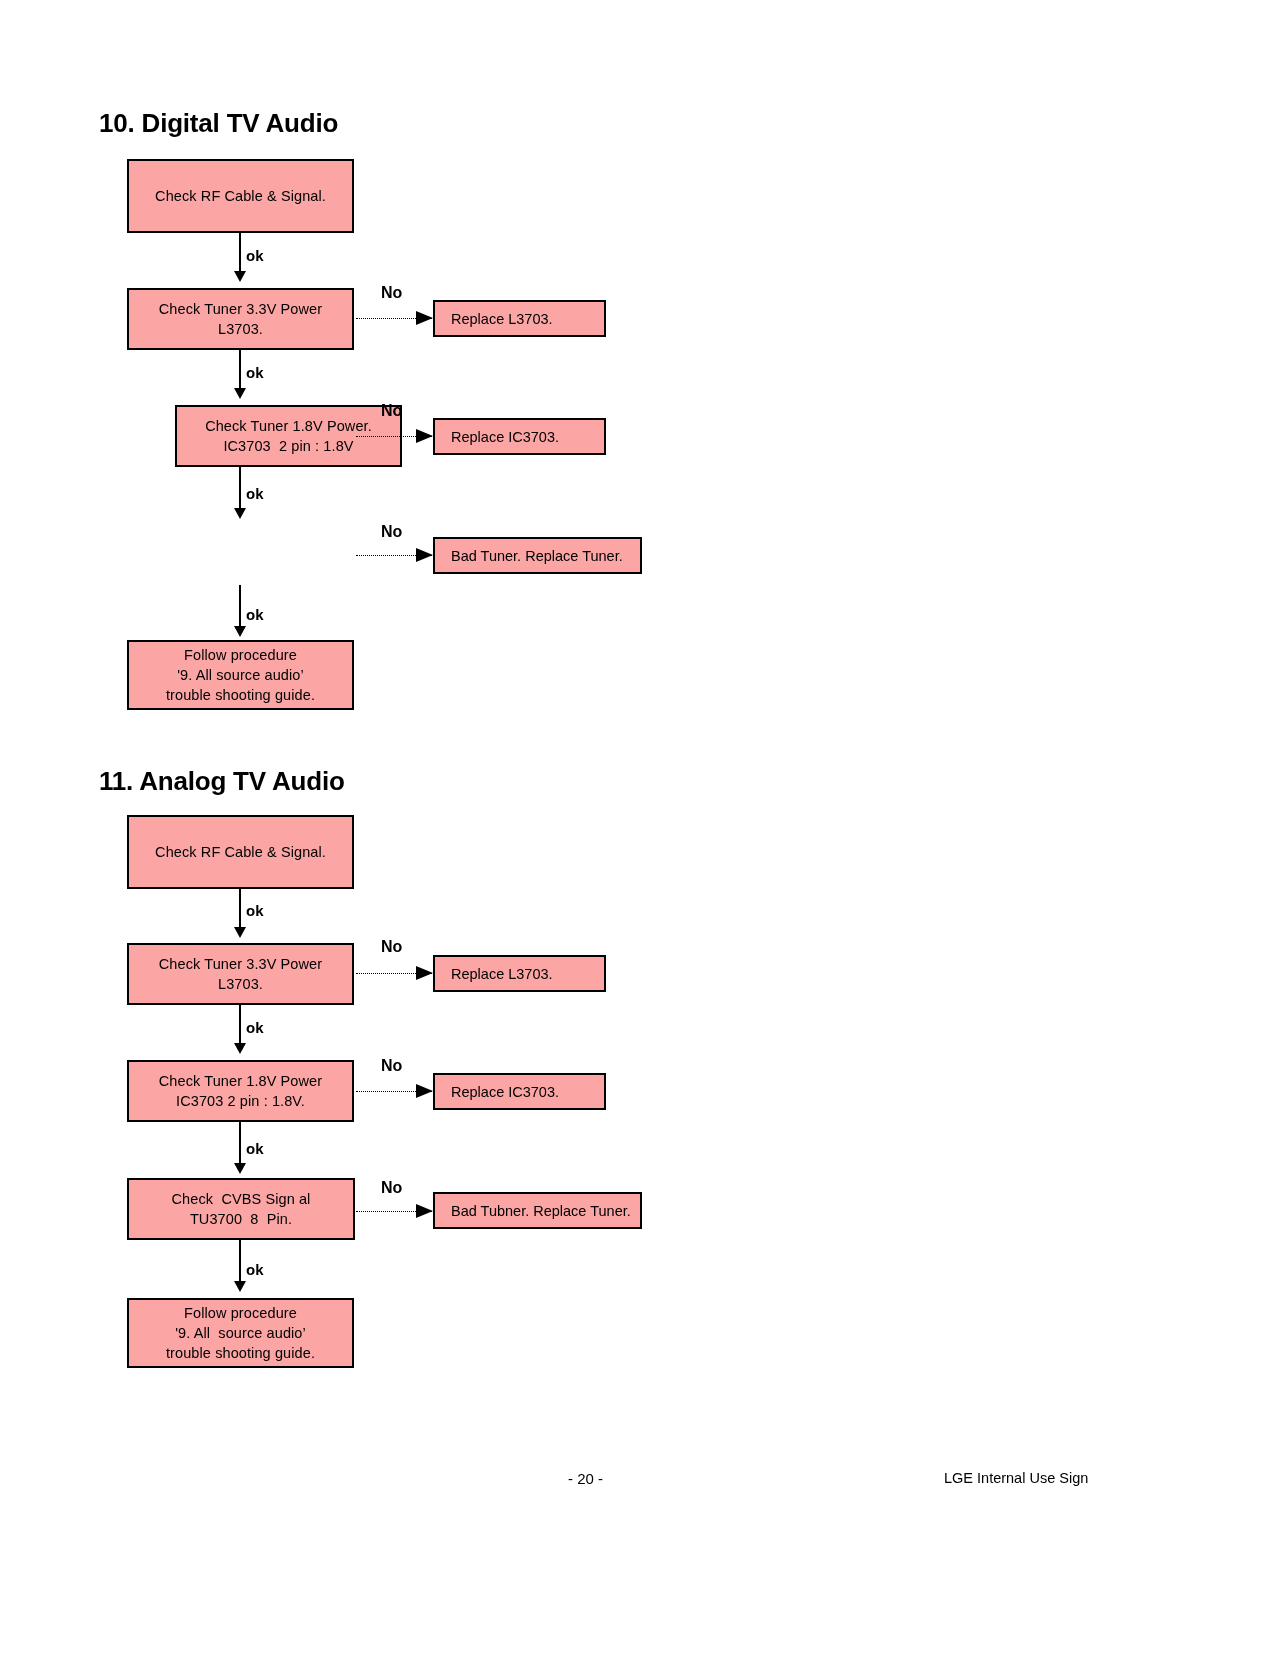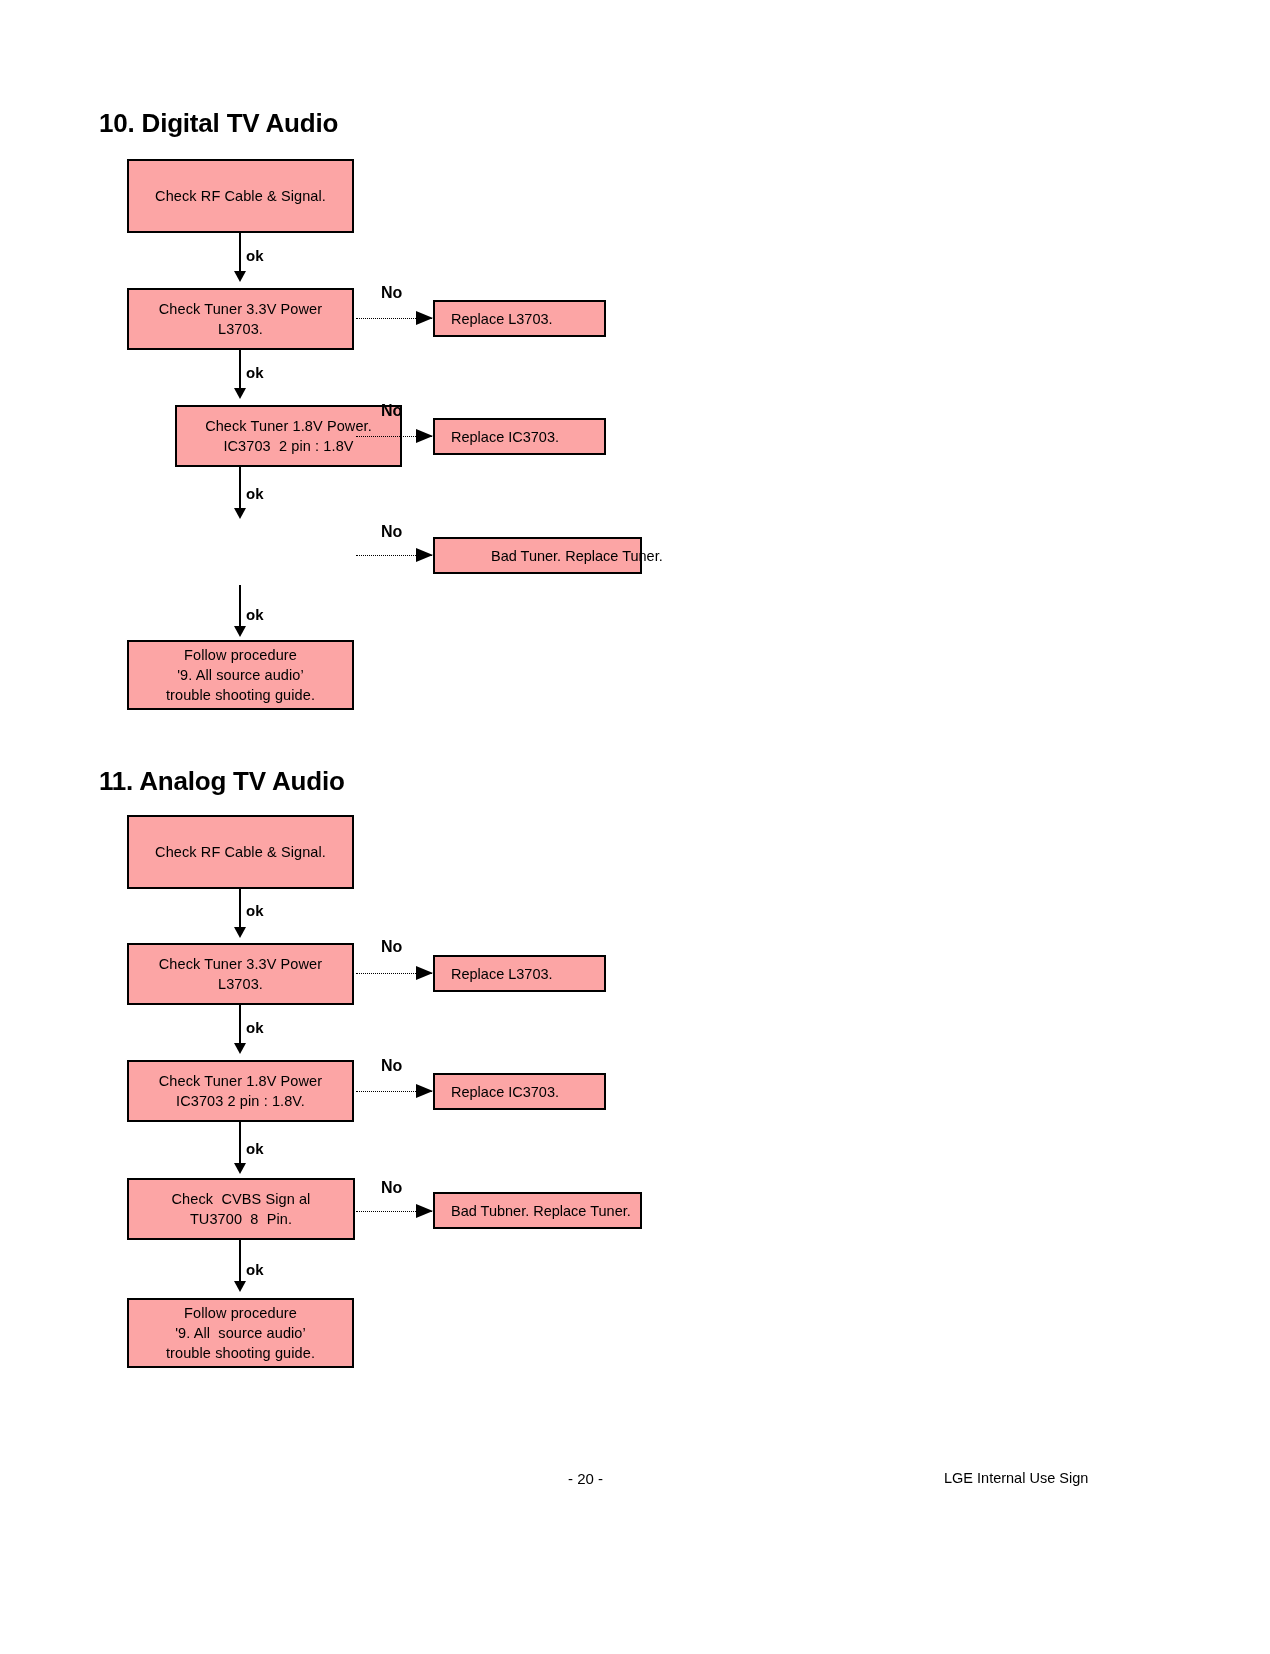--- a/index.html
+++ b/index.html
@@ -176,21 +176,21 @@
   <div class="box box-result" style="left:433px; top:418px; width:173px; height:37px;">
     <div class="line">Replace IC3703.</div>
   </div>
   <div class="vconn" style="left:239px; top:467px; height:44px;"></div>
   <div class="varrow" style="left:234px; top:508px;"></div>
   <div class="ok-label" style="left:246px; top:486px;">ok</div>
 
   <div class="hconn" style="left:356px; top:555px; width:76px;"></div>
   <div class="harrow" style="left:416px; top:548px;"></div>
   <div class="no-label" style="left:381px; top:524px;">No</div>
-  <div class="box box-result" style="left:433px; top:537px; width:209px; height:37px;padding-left:40px;">
+  <div class="box box-result" style="left:433px; top:537px; width:209px; height:37px;">
     <div class="line">Bad Tuner. Replace Tuner.</div>
   </div>
   <div class="vconn" style="left:239px; top:585px; height:44px;"></div>
   <div class="varrow" style="left:234px; top:626px;"></div>
   <div class="ok-label" style="left:246px; top:607px;">ok</div>
 
   <div class="box box-main" style="left:127px; top:640px; width:227px; height:70px;">
     <div class="line">Follow procedure</div>
     <div class="line">'9. All source audio’</div>
     <div class="line">trouble shooting guide.</div>

